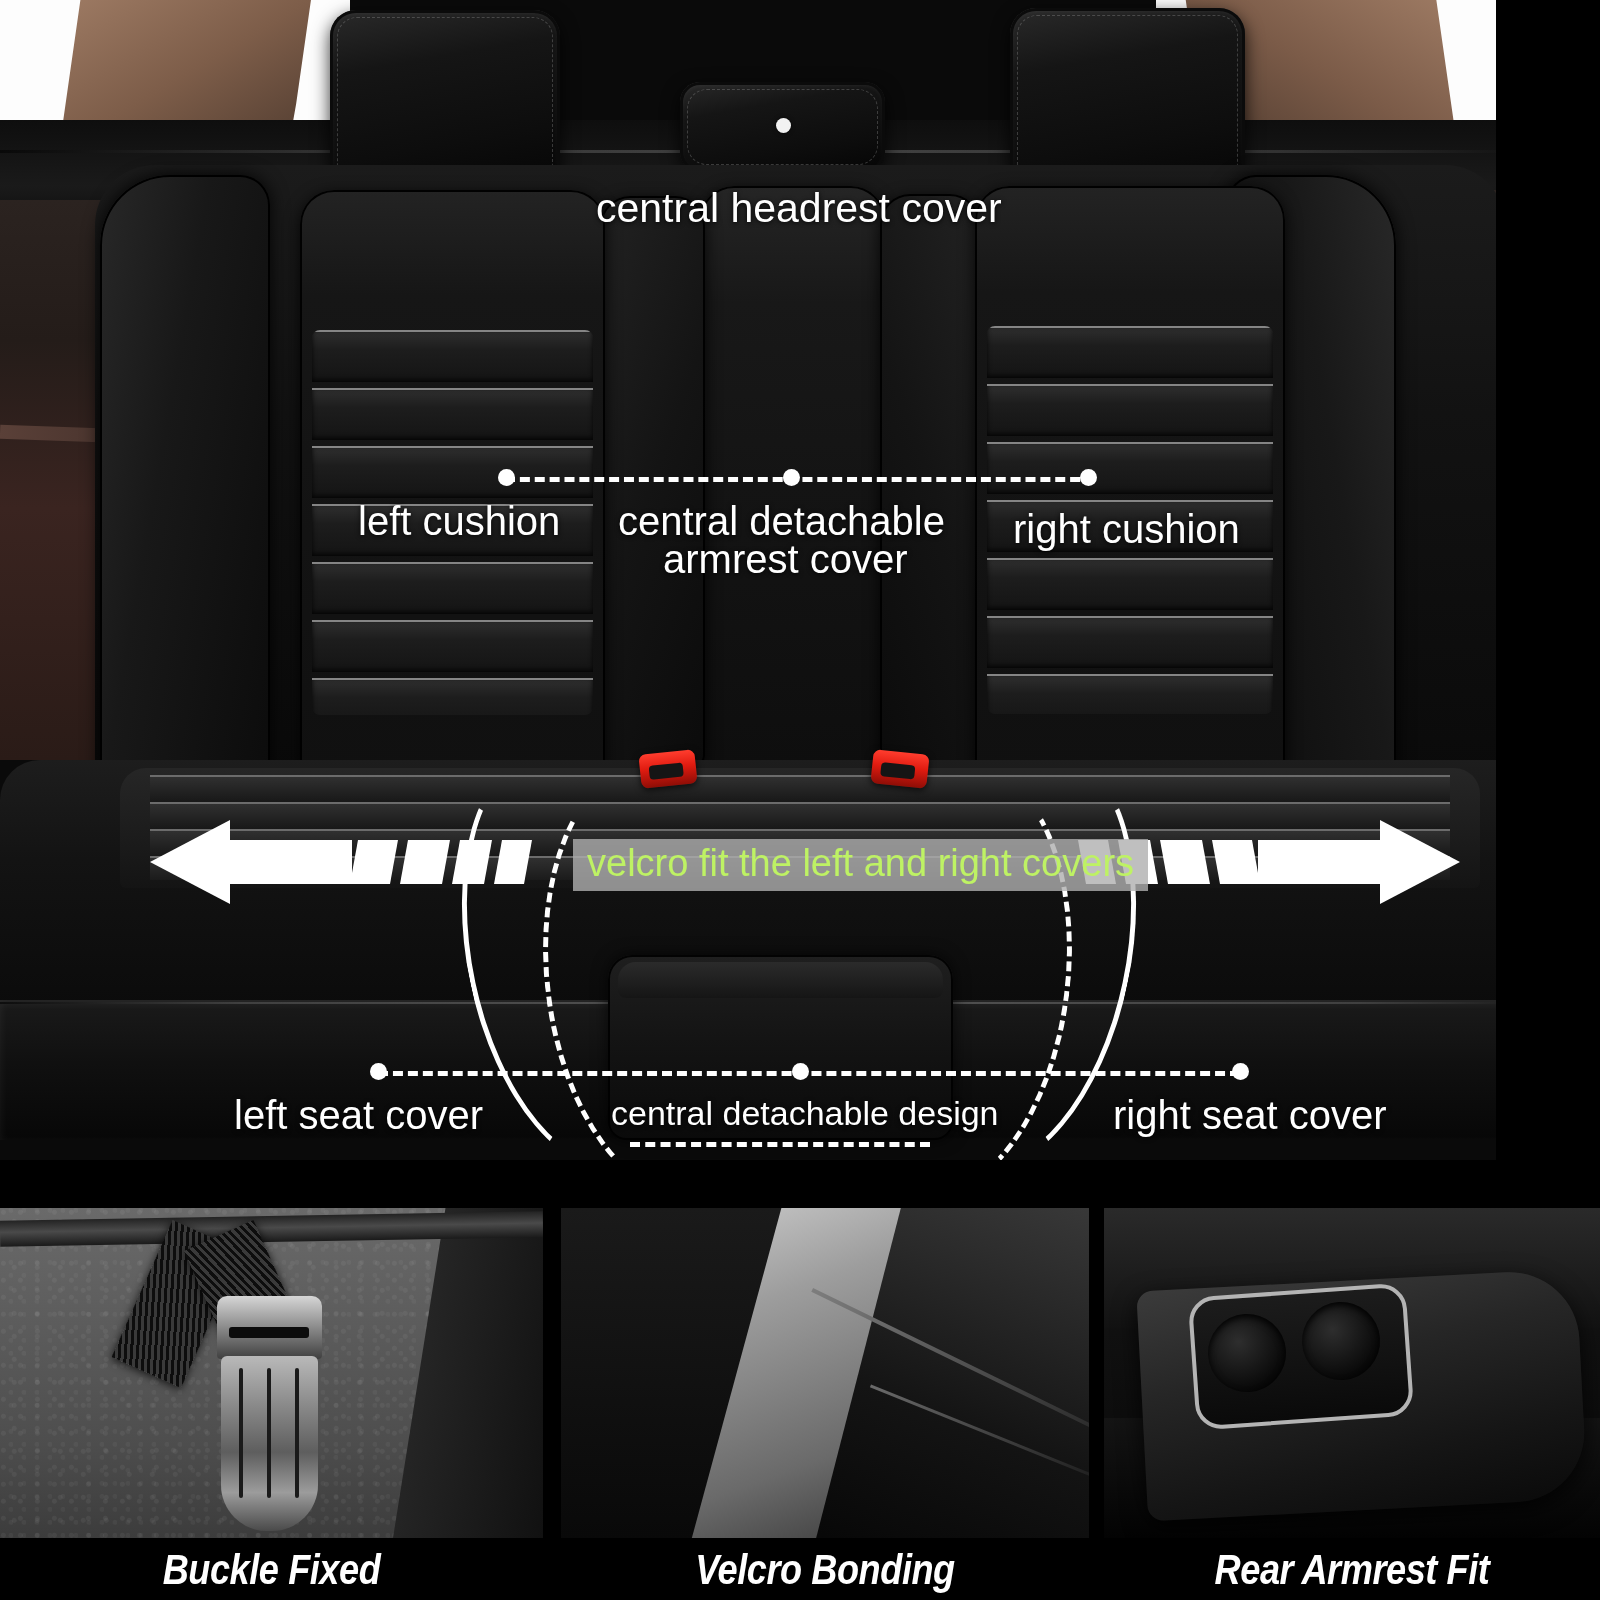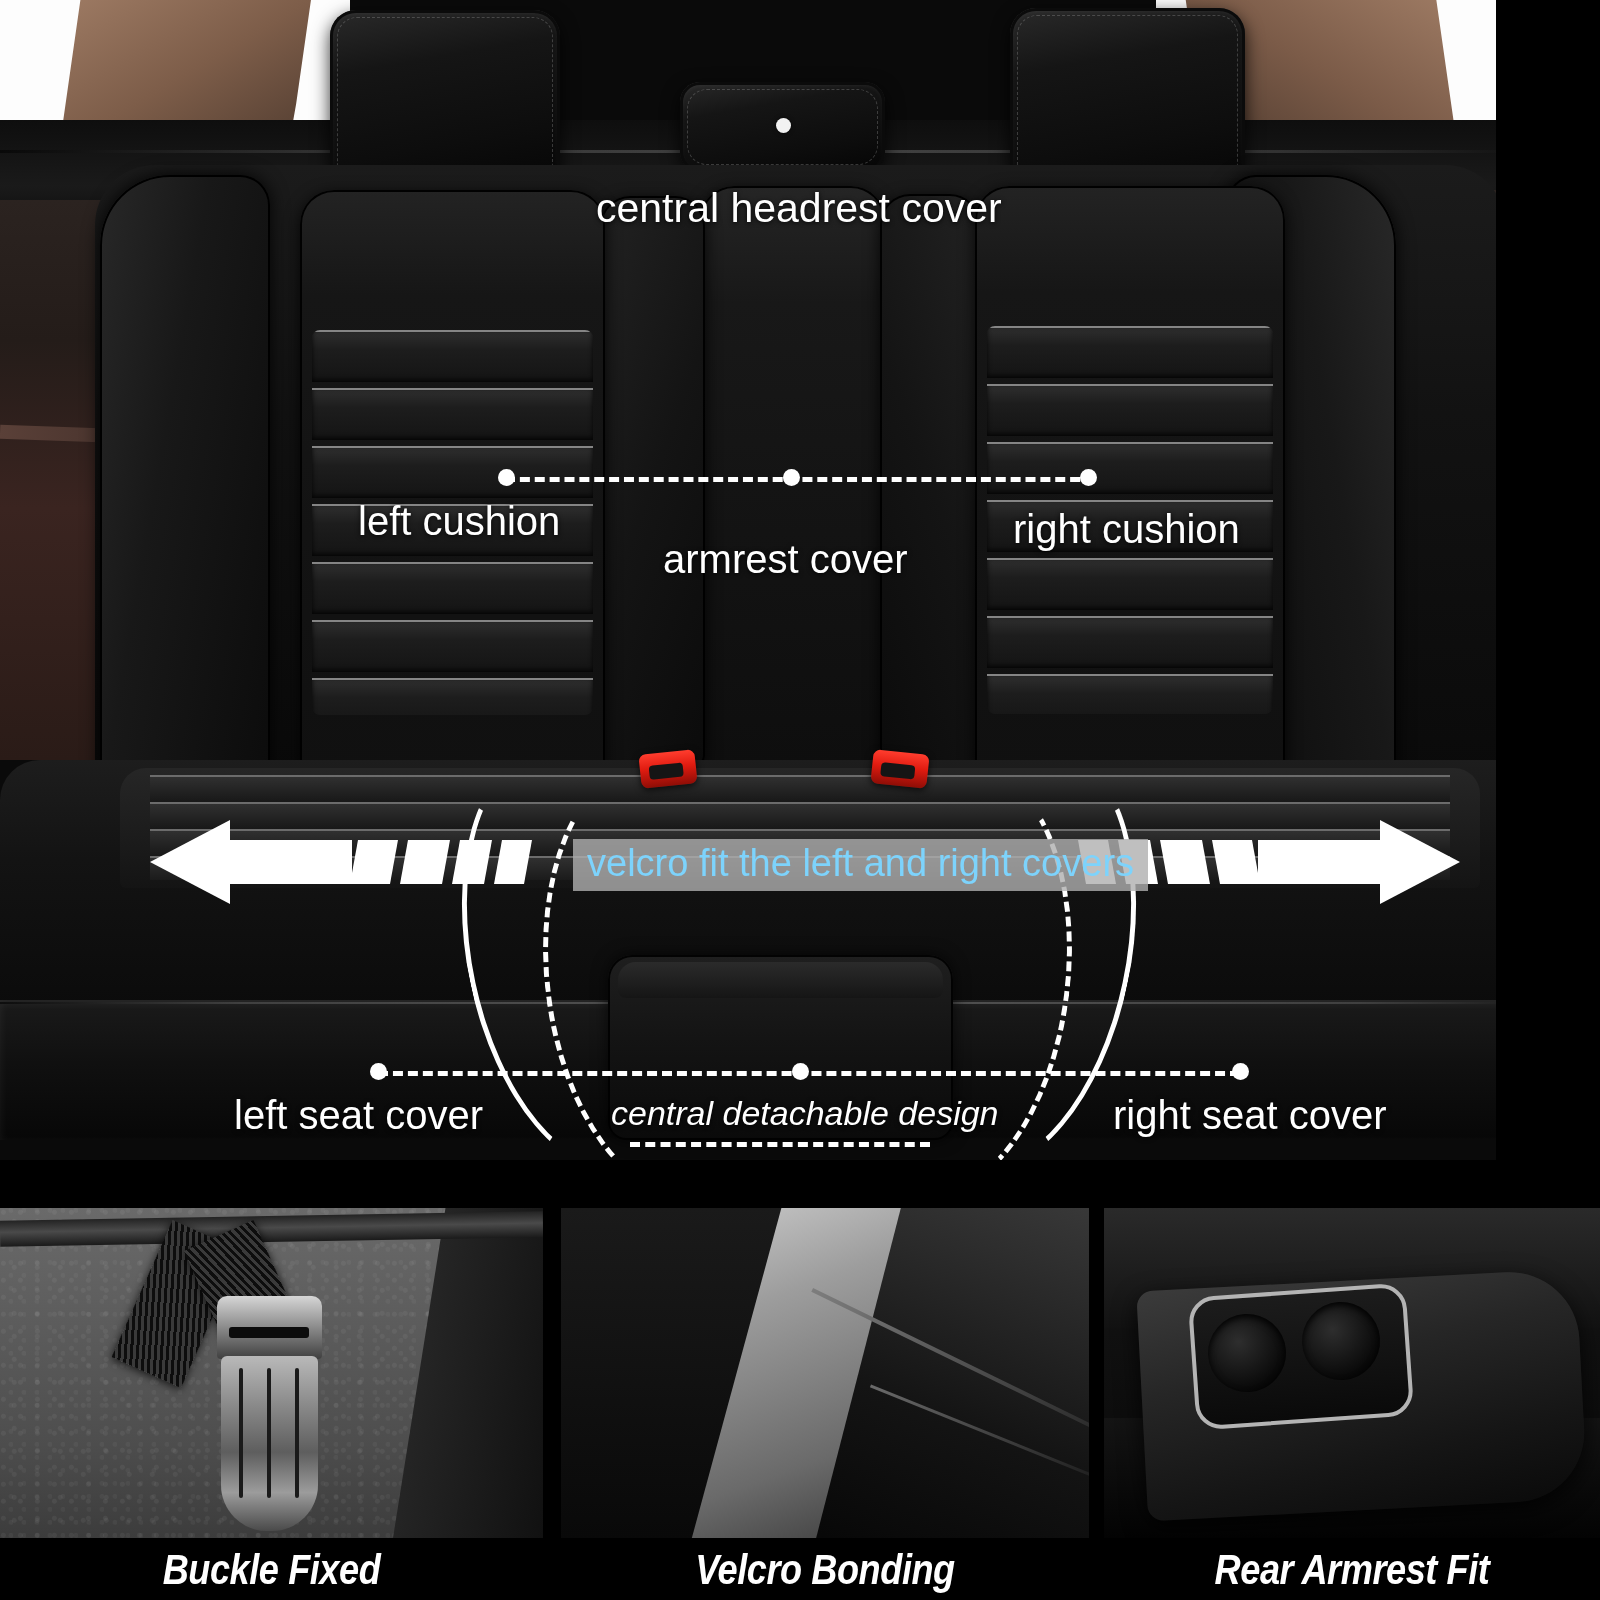--- a/index.html
+++ b/index.html
@@ -119,21 +119,21 @@
   .buckle-a{left:640px;top:752px;}
   .buckle-b{left:872px;top:752px;transform:rotate(6deg);}
 
   
   .ann{position:absolute;color:#fff;font-weight:400;white-space:nowrap;
        text-shadow:0 1px 5px rgba(0,0,0,.85);}
   .dash-h{position:absolute;height:0;border-top:5px dashed #fff;}
   .dot{position:absolute;width:17px;height:17px;border-radius:50%;background:#fff;}
   .tag-gray{position:absolute;background:rgba(175,175,175,.80);color:#fff;
        padding:3px 14px 6px 14px;white-space:nowrap;}
-  .tag-gray.dark{color:#7dd3fc;text-shadow:none;}
+  .tag-gray.dark{color:#bef264;text-shadow:none;}
 
   .curve{position:absolute;border:5px solid #fff;border-radius:50%;}
   .dcurve{position:absolute;border:5px dashed #fff;border-radius:50%;}
 
   
   .arrow{position:absolute;height:66px;}
   .arrow svg{display:block;}
 
   
   #panels{position:absolute;left:0;top:1160px;width:1340px;height:440px;background:#000;}
@@ -276,20 +276,21 @@
     <div class="ann" style="left:596px;top:185px;font-size:41px;">central headrest cover</div>
 
     <div class="dash-h" style="left:505px;top:477px;width:590px;"></div>
     <div class="dot" style="left:498px;top:469px;"></div>
     <div class="dot" style="left:783px;top:469px;"></div>
     <div class="dot" style="left:1080px;top:469px;"></div>
 
 
     <div class="ann" style="left:358px;top:499px;font-size:40px;">left cushion</div>
 
+    <div class="ann" style="left:618px;top:499px;font-size:40px;">central detachable</div>
     <div class="ann" style="left:663px;top:537px;font-size:40px;">armrest cover</div>
 
     <div class="ann" style="left:1013px;top:499px;font-size:40px;margin-top:8px;">right cushion</div>
 
     <div class="arrow" style="left:150px;top:812px;width:460px;">
       <svg width="460" height="100" viewBox="0 0 460 100">
         <g fill="#ffffff">
           <polygon points="0,50 80,8 80,92"></polygon>
           <rect x="72" y="28" width="130" height="44"></rect>
           <polygon points="208,28 248,28 240,72 200,72"></polygon>
@@ -325,21 +326,21 @@
     <div class="dash-h" style="left:630px;top:1142px;width:300px;"></div>
 
     <div class="tag-gray dark" style="left:573px;top:839px;font-size:38px;">velcro fit the left and right covers</div>
 
     <div class="dash-h" style="left:378px;top:1071px;width:862px;"></div>
     <div class="dot" style="left:370px;top:1063px;"></div>
     <div class="dot" style="left:792px;top:1063px;"></div>
     <div class="dot" style="left:1232px;top:1063px;"></div>
 
     <div class="ann" style="left:234px;top:1093px;font-size:40px;">left seat cover</div>
-    <div class="ann" style="left:611px;top:1094px;font-size:34px;font-style:italic;">central detachable design</div>
+    <div class="ann" style="left:611px;top:1094px;font-size:34px;">central detachable design</div>
     <div class="ann" style="left:1113px;top:1093px;font-size:40px;">right seat cover</div>
   </div>
 
   <div id="panels">
 
     <div class="panel p1">
       <div class="leather"></div>
       <div class="leather-dark"></div>
       <div class="welt"></div>
       <div class="strap strap-a"></div>

